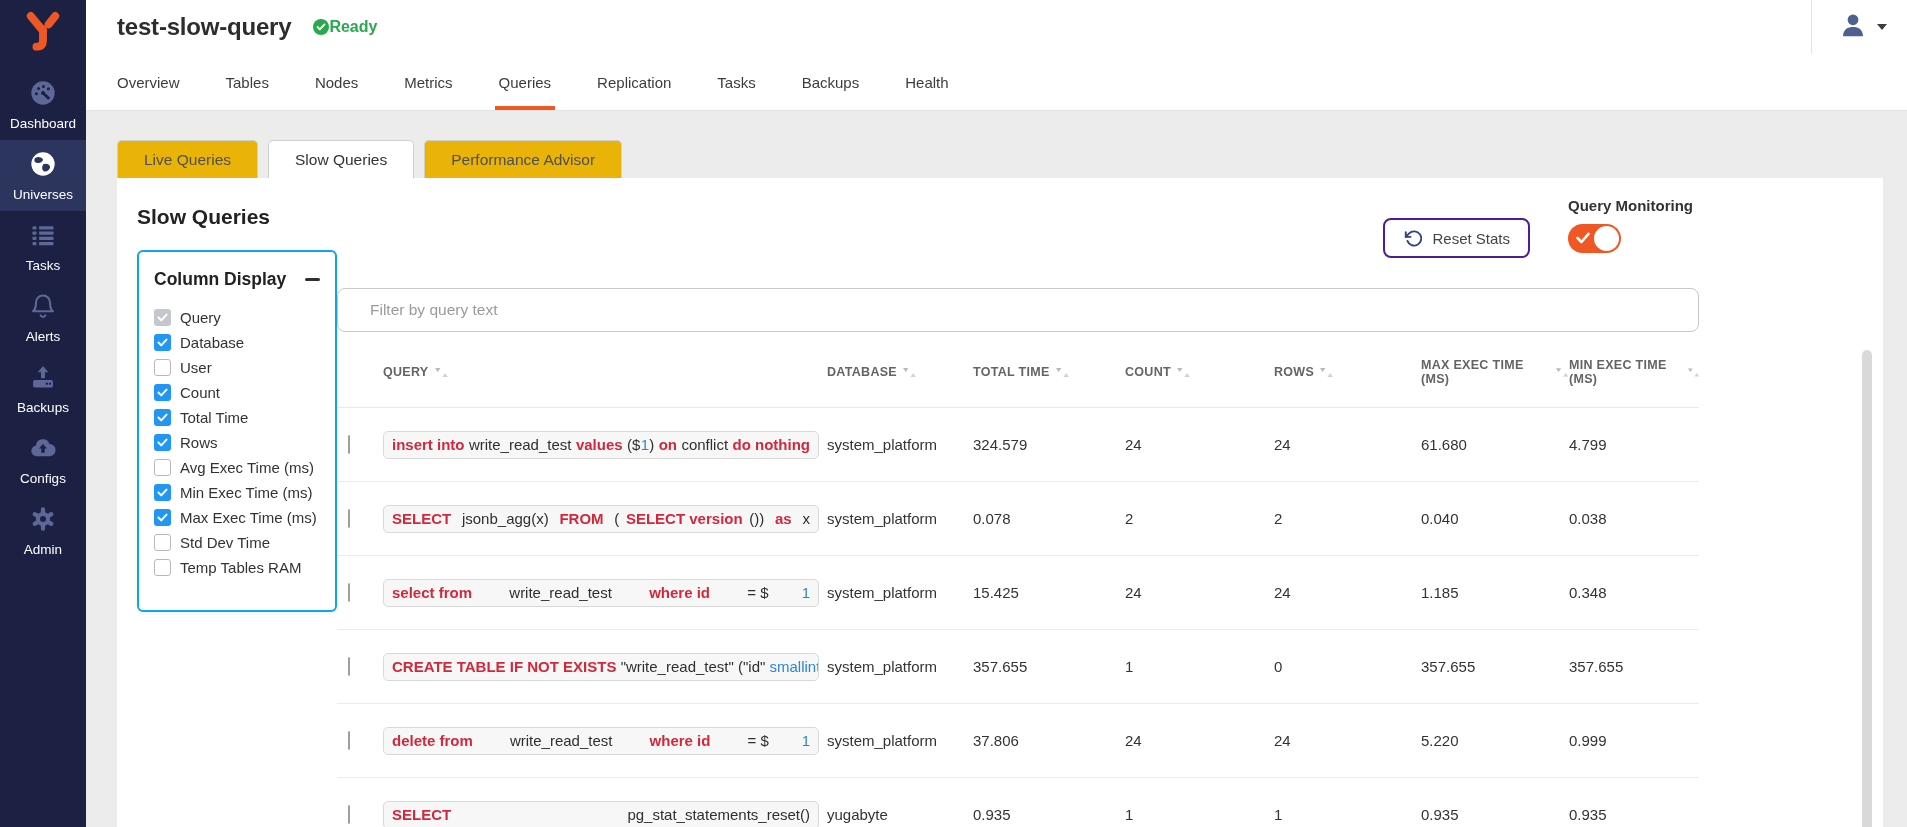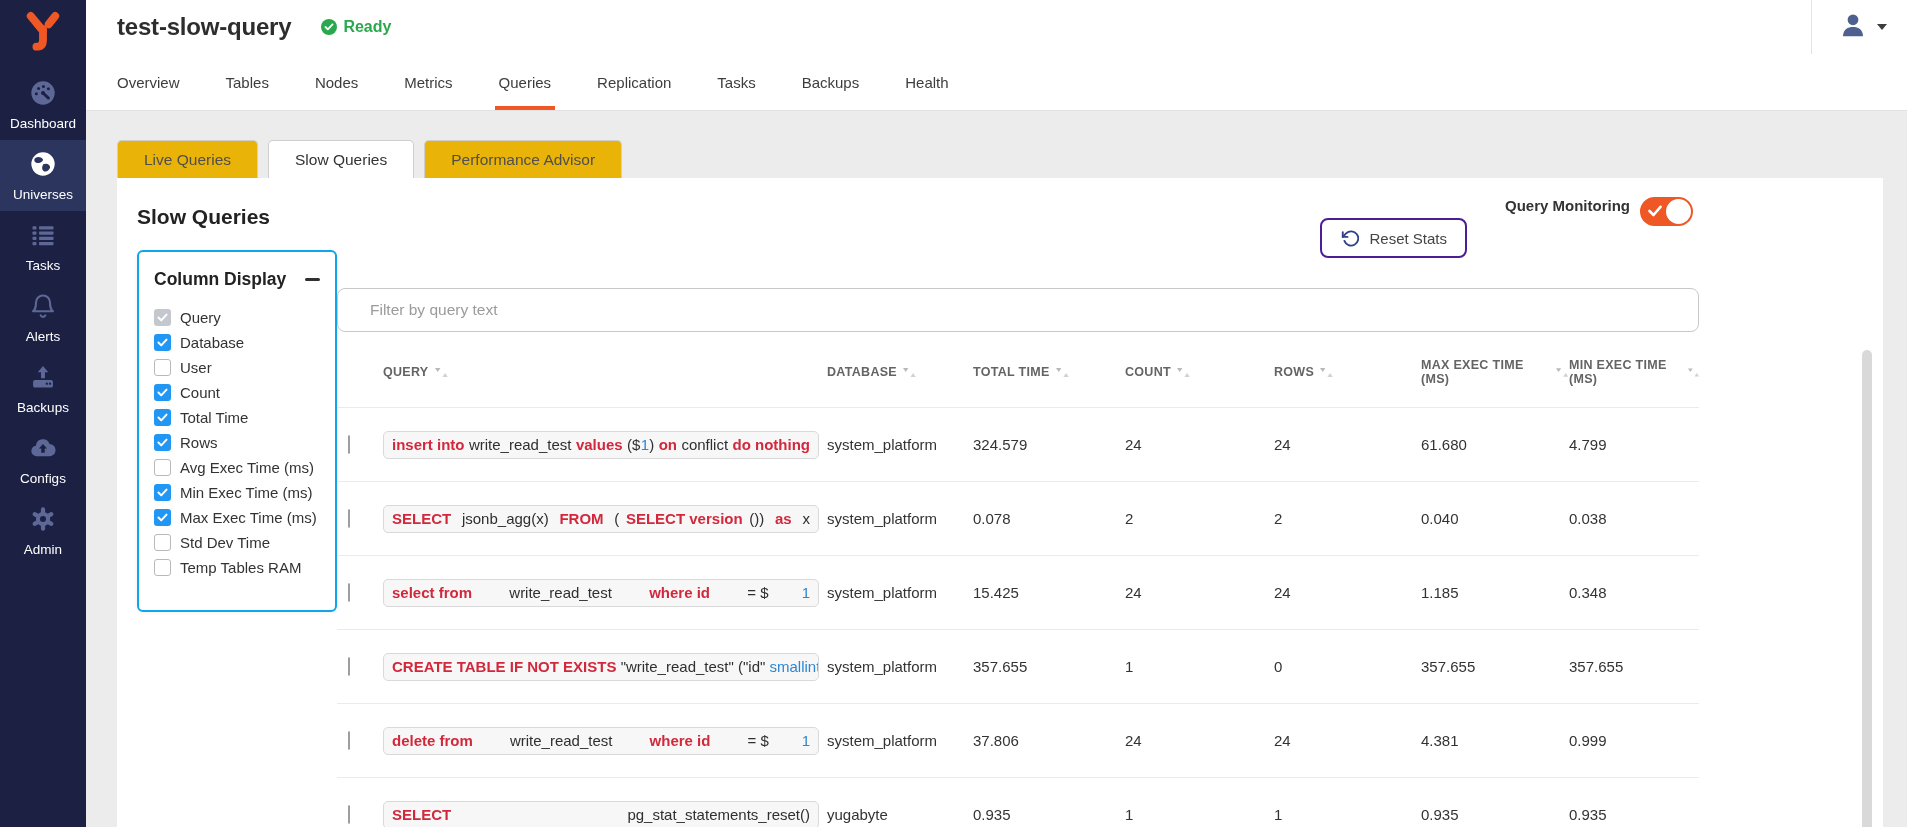--- a/index.html
+++ b/index.html
@@ -21,21 +21,21 @@
     align-items: center; gap: 5px; cursor: pointer;
     color: #5d6896; --icon-bg: #1c2144;
   }
   .side-item.active { background: #2c355e; color: #ffffff; --icon-bg: #2c355e; }
   .side-label { color: #ffffff; font-size: 13.5px; font-weight: 500; }
   
   .main { flex: 1; display: flex; flex-direction: column; }
   .topbar { background: #fff; }
   .title-row { height: 54px; display: flex; align-items: center; padding: 0 20px 0 31px; text-align: right; }
   .page-title { font-size: 24px; font-weight: 700; color: #2d2d2d; letter-spacing: -0.2px; }
-  .ready-badge { display: flex; align-items: center; gap: 6px; margin-left: 30px; }
+  .ready-badge { display: flex; align-items: center; gap: 0; margin-left: 22px; }
   .ready-label { color: #2aa84e; font-size: 16px; font-weight: 700; }
   .user-area { margin-left: auto; display: flex; align-items: center; height: 100%; }
   .v-divider { width: 1px; height: 54px; background: #e3e3e3; margin-right: 26px; }
   .caret { width: 0; height: 0; border-left: 5px solid transparent; border-right: 5px solid transparent; border-top: 6px solid #3c3c3c; margin-left: 9px; }
   .nav-row { height: 57px; display: flex; align-items: center; padding: 0 24px 0 31px; border-bottom: 1px solid #e2e2e2; background: #fff; }
   .nav-tabs { display: flex; height: 100%; align-items: center; }
   .nav-tab { position: relative; height: 100%; display: flex; align-items: center; margin-right: 46px; font-size: 15px; color: #3d3d3d; cursor: pointer; }
   .nav-tab.active::after { content: ""; position: absolute; left: -4px; right: -4px; bottom: 0; height: 4px; background: #ef5824; }
   .nav-buttons { margin-left: auto; display: flex; align-items: center; }
   .btn-connect { background: #ef5824; color: #fff; font-size: 15px; font-weight: 700; border: none; border-radius: 8px; height: 38px; padding: 0 24px; cursor: pointer; }
@@ -45,21 +45,21 @@
   
   .page { flex: 1; padding: 29px 24px 0 31px; }
   .subtabs { display: flex; height: 38px; }
   .subtab { background: #eab308; border: 1px solid #cfcfcf; border-bottom: none; border-radius: 5px 5px 0 0; padding: 0 26px; display: flex; align-items: center; font-size: 15.5px; color: #4f4f4f; margin-right: 10px; cursor: pointer; }
   .subtab.active { background: #fff; color: #333; }
   .panel { background: #fff; min-height: 649px; padding: 27px 0 0 20px; position: relative; }
   .panel-head { position: relative; height: 26px; }
   .panel-heading { font-size: 21px; font-weight: 700; color: #222; }
   .head-controls { position: absolute; right: 190px; top: -8px; display: flex; align-items: flex-start; gap: 38px; }
   .btn-reset { margin-top: 21px; display: flex; align-items: center; gap: 10px; background: #fff; border: 2px solid #4c1d95; border-radius: 8px; height: 40px; padding: 0 18px; font-size: 15px; color: #444; cursor: pointer; font-family: inherit; }
-  .qm-block { display: flex; flex-direction: row; gap: 10px; }
+  .qm-block { display: flex; flex-direction: column; gap: 10px; }
   .qm-label { font-size: 15px; font-weight: 700; color: #333; }
   .toggle { width: 53px; height: 29px; border-radius: 15px; background: #ef5824; position: relative; cursor: pointer; }
   .toggle .knob { position: absolute; top: 2px; right: 2px; width: 25px; height: 25px; border-radius: 50%; background: #fff; }
   .toggle svg { position: absolute; left: 8px; top: 8px; }
   
   .panel-body { display: flex; margin-top: 19px; }
   .card { width: 200px; height: 362px; background: #fff; border: 2px solid #0ea5e9; border-radius: 6px; box-shadow: 0 1px 4px rgba(0,0,0,0.06); padding: 17px 15px; flex-shrink: 0; }
   .card-head { display: flex; align-items: center; justify-content: space-between; }
   .card-title { font-size: 17.5px; font-weight: 700; color: #222; }
   .minus-icon { width: 15px; height: 3px; background: #2f2f2f; border-radius: 2px; cursor: pointer; }
@@ -498,21 +498,21 @@
 
               <div class="trow grid8">
                 <span><span class="row-check"></span></span>
                 <span>
                   <span class="query-box"><span class="seg-kw">delete from </span><span class="seg-p">write_read_test </span><span class="seg-kw">where id </span><span class="seg-p">= $</span><span class="seg-lit">1</span></span>
                 </span>
                 <span>system_platform</span>
                 <span>37.806</span>
                 <span>24</span>
                 <span>24</span>
-                <span>4.381</span>
+                <span>5.220</span>
                 <span>0.999</span>
               </div>
 
               <div class="trow grid8">
                 <span><span class="row-check"></span></span>
                 <span>
                   <span class="query-box"><span class="seg-kw">SELECT </span><span class="seg-p">pg_stat_statements_reset()</span></span>
                 </span>
                 <span>yugabyte</span>
                 <span>0.935</span>

